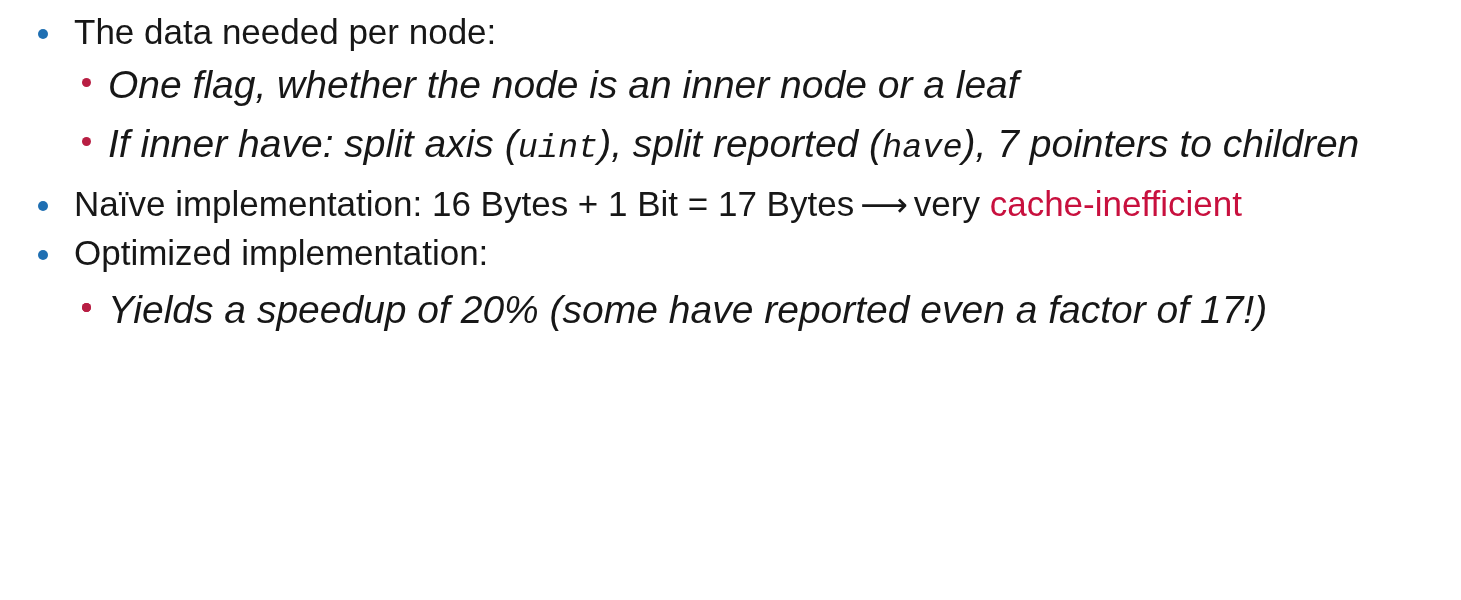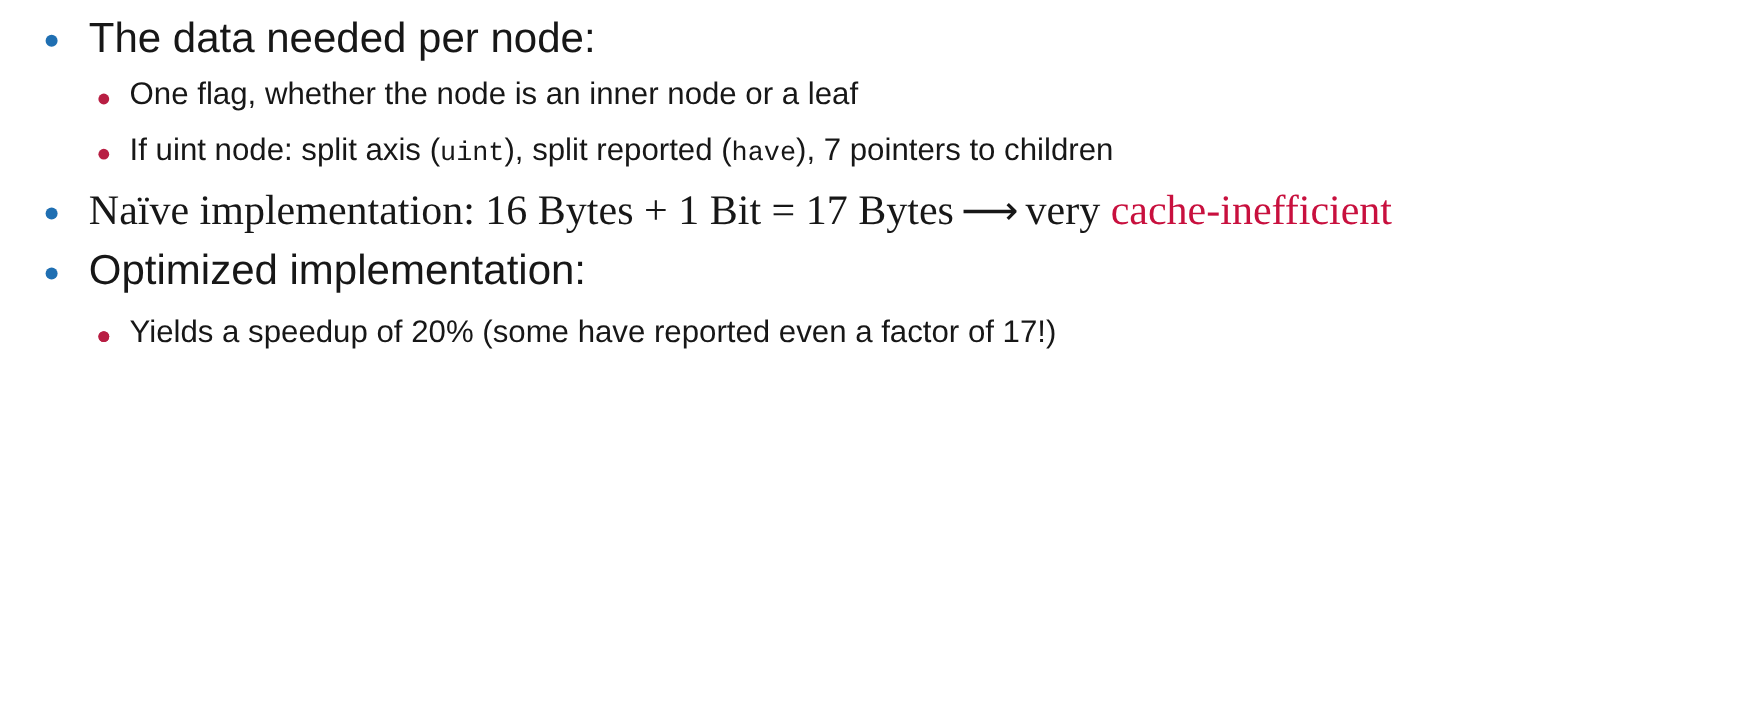--- a/index.html
+++ b/index.html
@@ -44,24 +44,25 @@
     left: 24px;
     top: 15px;
     width: 10px;
     height: 10px;
     border-radius: 50%;
     background: #1f6fb2;
   }
   li.l2 {
     position: relative;
     padding-left: 36px;
-    font-size: 26px;
+    font-size: 39px;
     line-height: 1.0;
     margin-bottom: 20px;
     white-space: nowrap;
+    font-style: italic;
   }
   li.l2 > .bullet2 {
     position: absolute;
     left: 10px;
     top: 13px;
     width: 9px;
     height: 9px;
     border-radius: 50%;
     background: #b81e43;
   }
@@ -75,42 +76,42 @@
     font-size: 0.86em;
   }
   .accent-red {
     color: #c8103e;
   }
   .arrow {
     display: inline-block;
     padding: 0 6px;
     font-size: 0.95em;
   }
-  .grp1 { margin-top: 6px; font-family: Liberation Serif, serif; }
+  .grp1 { margin-top: 6px; }
   .tight { margin-bottom: 6px; }
 </style>
 </head>
 <body>
 
 <div class="slide">
   <ul class="level1">
 
     <li class="l1 tight">
       <span class="bullet1"></span>
       <span>The data needed per node:</span>
     </li>
 
     <ul class="level2">
       <li class="l2">
         <span class="bullet2"></span>
         <span>One flag, whether the node is an inner node or a leaf</span>
       </li>
       <li class="l2">
         <span class="bullet2"></span>
-        <span>If uint node: split axis (</span><span class="mono">uint</span><span>), split reported (</span><span class="mono">have</span><span>), 7 pointers to children</span>
+        <span>If inner have: split axis (</span><span class="mono">uint</span><span>), split reported (</span><span class="mono">have</span><span>), 7 pointers to children</span>
       </li>
     </ul>
 
     <li class="l1 grp1">
       <span class="bullet1"></span>
       <span>Naïve implementation: 16 Bytes + 1 Bit = 17 Bytes</span><span class="arrow">⟶</span><span>very </span><span class="accent-red">cache-inefficient</span>
     </li>
 
     <li class="l1 tight">
       <span class="bullet1"></span>

